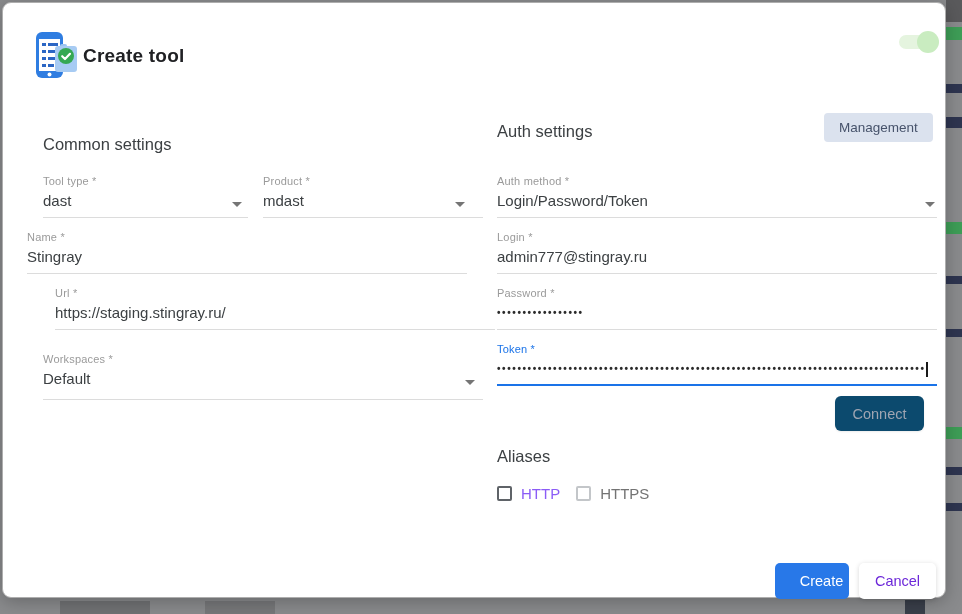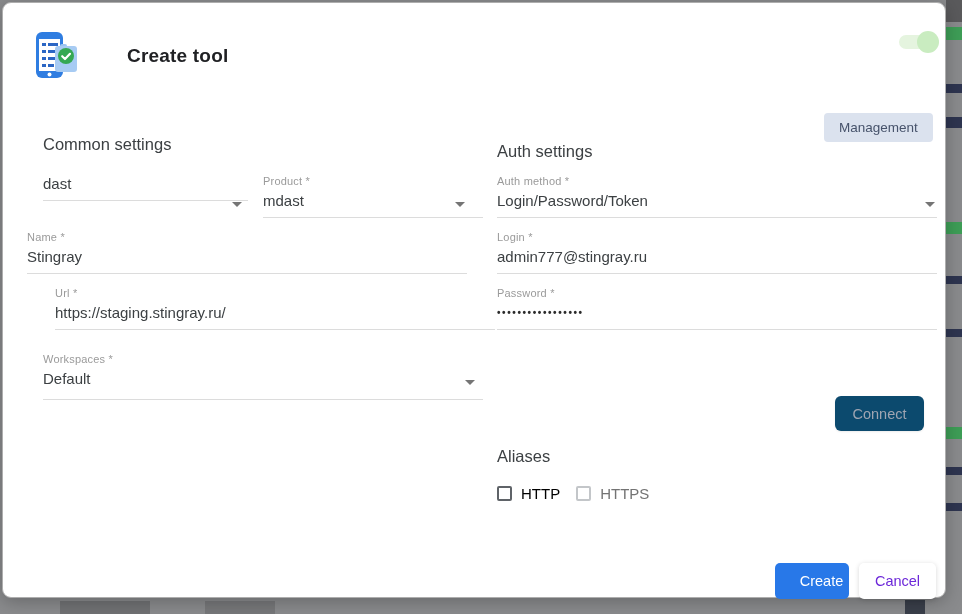--- a/index.html
+++ b/index.html
@@ -7,21 +7,21 @@
   #stage { position:relative; width:962px; height:614px; background:#8a8b8d; overflow:hidden; }
 
   .frag { position:absolute; }
 
   #modal { position:absolute; left:2px; top:2px; width:944px; height:596px;
     background:#ffffff; border:1px solid #aeaeae; border-radius:9px;
     box-shadow:0 4px 18px rgba(0,0,0,.25); }
 
   
   .app-icon { position:absolute; left:28px; top:28px; width:48px; height:50px; }
-  .dlg-title { position:absolute; left:80px; top:42px; font-size:19px; font-weight:bold; color:#202124; letter-spacing:.2px;margin-left:44px; }
+  .dlg-title { position:absolute; left:80px; top:42px; font-size:19px; font-weight:bold; color:#202124; letter-spacing:.2px; }
   .toggle { position:absolute; left:896px; top:32px; width:32px; height:14px; border-radius:7px; background:#e5f4df; }
   .toggle .knob { position:absolute; right:-8px; top:-4px; width:22px; height:22px; border-radius:50%; background:#c9ecc0; }
 
   
   .sec-h { position:absolute; font-size:16.5px; color:#3c4043; }
 
   .chip { position:absolute; left:821px; top:110px; padding:7px 15px; background:#dbe2ee;
     border-radius:4px; font-size:13.5px; color:#47536b; cursor:default; }
 
   
@@ -42,21 +42,21 @@
   .btn-connect { left:832px; top:393px; width:89px; height:35px; background:#0c4a6e;
     color:#9fa5b2; box-shadow:0 1px 2px rgba(0,0,0,.08); border-radius:6px; }
   .btn-create { left:772px; top:560px; width:74px; height:36px; background:#2878e8; color:#ffffff;padding-left:19px; }
   .btn-cancel { left:856px; top:560px; width:77px; height:36px; background:#ffffff; color:#6d28d9;
     box-shadow:0 1px 5px rgba(0,0,0,.16); }
 
   
   .cb-row { position:absolute; left:494px; top:482px; display:flex; align-items:center; gap:16px; }
   .cb-opt { display:flex; align-items:center; gap:9px; cursor:pointer; }
   .cb-box { width:15px; height:15px; border:2px solid #5f6368; border-radius:2px; background:#fff; }
-  .cb-label { font-size:15px; color:#000000; }
+  .cb-label { font-size:15px; color:#8b5cf6; }
   .cb-opt.disabled .cb-box { border-color:#c3c6c9; }
   .cb-opt.disabled .cb-label { color:#737373; }
 </style>
 </head>
 <body>
 
 <div id="stage">
 
   <div class="frag" style="left:946px;top:0;width:16px;height:22px;background:#5a5a5c;"></div>
   <div class="frag" style="left:946px;top:27px;width:16px;height:13px;background:#3e9e57;"></div>
@@ -91,24 +91,25 @@
       <circle cx="35" cy="25" r="8" fill="#34a853"></circle>
       <path d="M31.2 25.2 L34 28 L39 22.8" stroke="#ffffff" stroke-width="2.2" fill="none" stroke-linecap="round" stroke-linejoin="round"></path>
     </svg>
     <div class="dlg-title">Create tool</div>
 
     <div class="toggle">
       <div class="knob"></div>
     </div>
 
     <div class="sec-h" style="left:40px; top:132px;">Common settings</div>
-    <div class="sec-h" style="left:494px; top:119px;margin-top:20px;">Auth settings</div>
+    <div class="sec-h" style="left:494px; top:119px;">Auth settings</div>
     <div class="chip">Management</div>
 
     <div class="field" style="left:40px; top:172px; width:205px;">
+      <div class="f-label">Tool type *</div>
       <div class="f-value">dast</div>
       <div class="dd-arrow" style="right:6px; top:27px;"></div>
       <div class="f-line"></div>
     </div>
 
     <div class="field" style="left:260px; top:172px; width:220px;">
       <div class="f-label">Product *</div>
       <div class="f-value">mdast</div>
       <div class="dd-arrow" style="right:18px; top:27px;"></div>
       <div class="f-line"></div>
@@ -145,20 +146,25 @@
       <div class="f-value">admin777@stingray.ru</div>
       <div class="f-line"></div>
     </div>
 
     <div class="field" style="left:494px; top:284px; width:440px;">
       <div class="f-label">Password *</div>
       <div class="f-value"><span class="dots">•••••••••••••••••</span></div>
       <div class="f-line"></div>
     </div>
 
+    <div class="field" style="left:494px; top:340px; width:440px;">
+      <div class="f-label focus">Token *</div>
+      <div class="f-value"><span class="dots">••••••••••••••••••••••••••••••••••••••••••••••••••••••••••••••••••••••••••••••••••••</span><span class="caret"></span></div>
+      <div class="f-line focus"></div>
+    </div>
 
     <div class="btn btn-connect">Connect</div>
 
     <div class="sec-h" style="left:494px; top:444px;">Aliases</div>
     <div class="cb-row">
       <div class="cb-opt">
         <span class="cb-box"></span>
         <span class="cb-label">HTTP</span>
       </div>
       <div class="cb-opt disabled">

